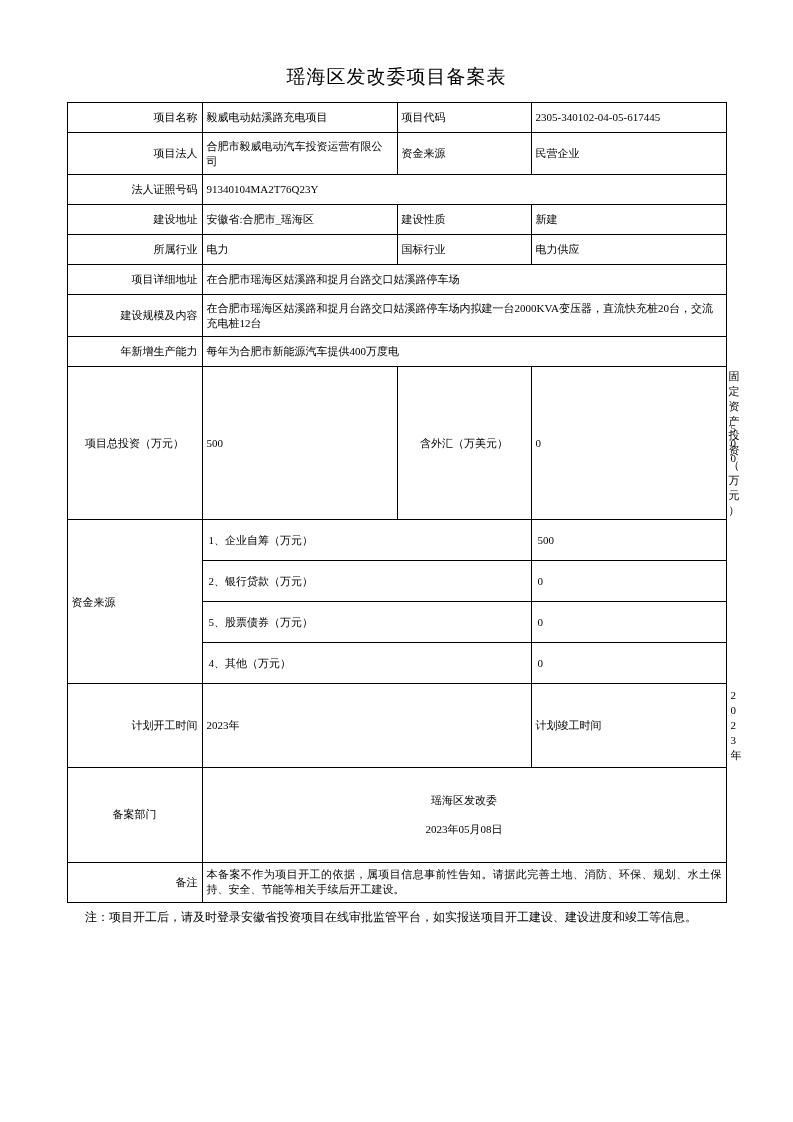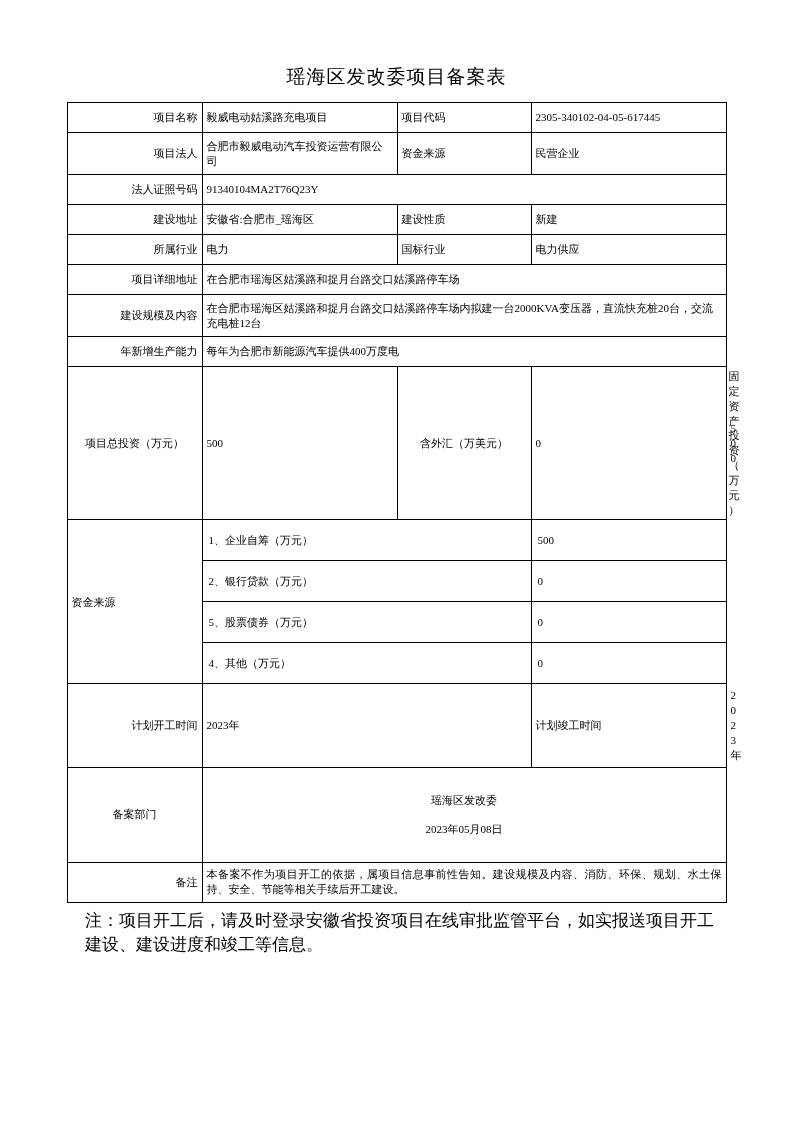--- a/index.html
+++ b/index.html
@@ -74,21 +74,21 @@
   }
   .dept-cell .l1 { margin-bottom: 14px; }
   .remark-text {
     font-size: 13.5px;
     line-height: 1.3;
     text-align: justify;
   }
   .note {
     width: 659px;
     margin: 6px auto 0 auto;
-    font-size: 17px;
+    font-size: 12px;
     line-height: 1.45;
     text-indent: 0;
     padding-left: 18px;
     box-sizing: border-box;
   }
   .note .n-body {
     display: block;
   }
 </style>
 </head>
@@ -179,21 +179,21 @@
       </tr>
       <tr>
         <td class="lbl-c dept-cell">备案部门</td>
         <td class="dept-cell" colspan="5">
           <div class="l1">瑶海区发改委</div>
           <div>2023年05月08日</div>
         </td>
       </tr>
       <tr style="height:40px;">
         <td class="lbl">备注</td>
-        <td class="val remark-text" colspan="5">本备案不作为项目开工的依据，属项目信息事前性告知。建设规模及内容、消防、环保、规划、水土保持、安全、节能等相关手续后开工建设。</td>
+        <td class="val remark-text" colspan="5">本备案不作为项目开工的依据，属项目信息事前性告知。请据此完善土地、消防、环保、规划、水土保持、安全、节能等相关手续后开工建设。</td>
       </tr>
     </tbody>
   </table>
 
   <div class="note">
     <span class="n-body">注：项目开工后，请及时登录安徽省投资项目在线审批监管平台，如实报送项目开工建设、建设进度和竣工等信息。</span>
   </div>
 
 </div>
 

